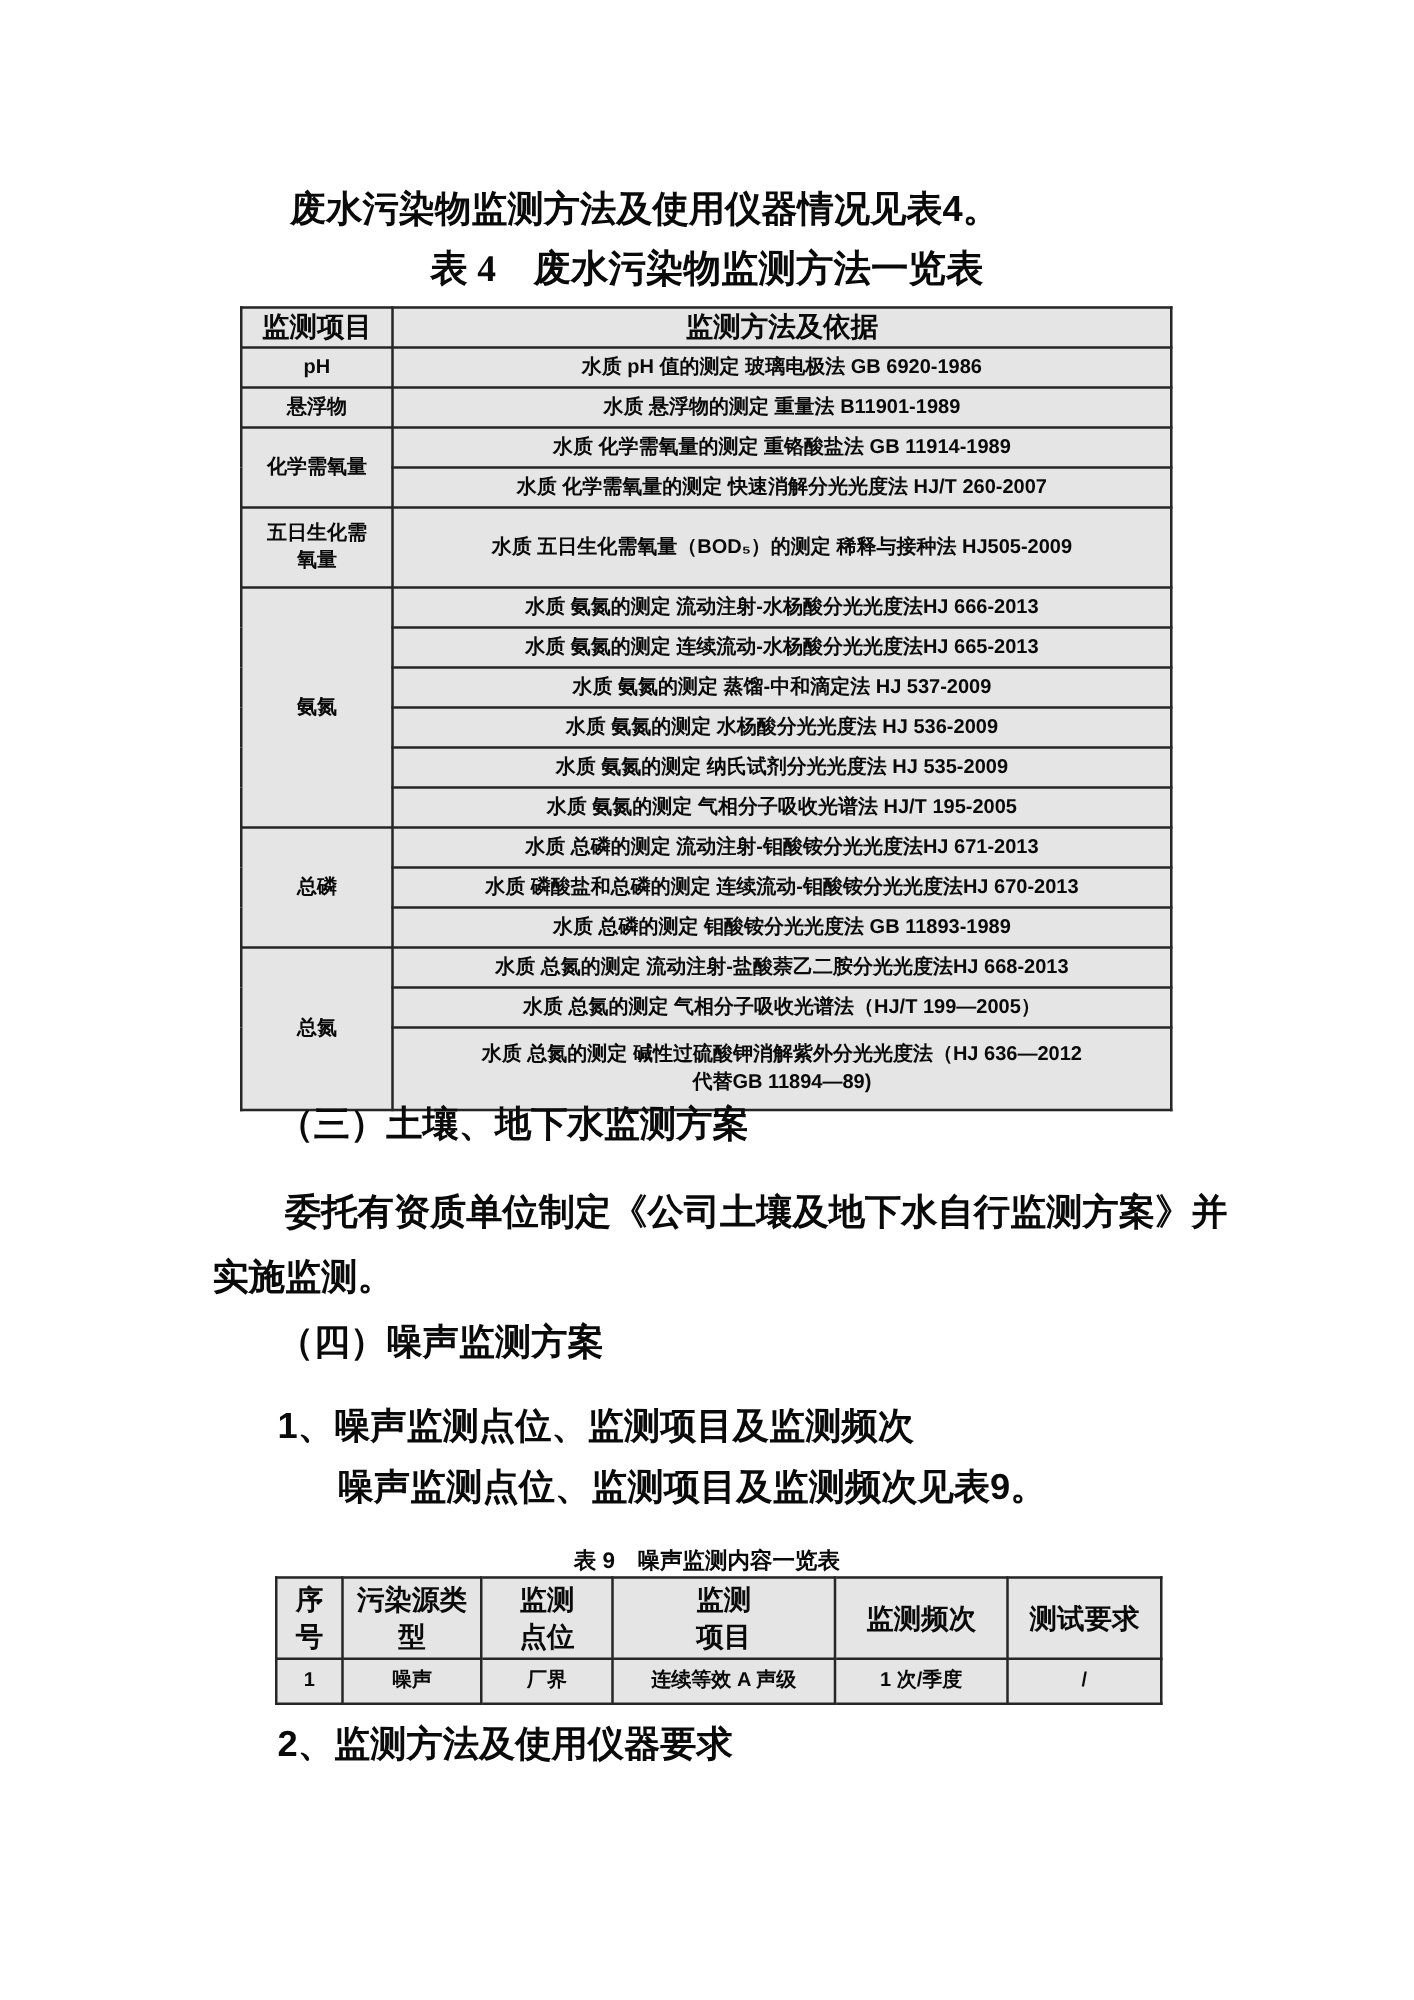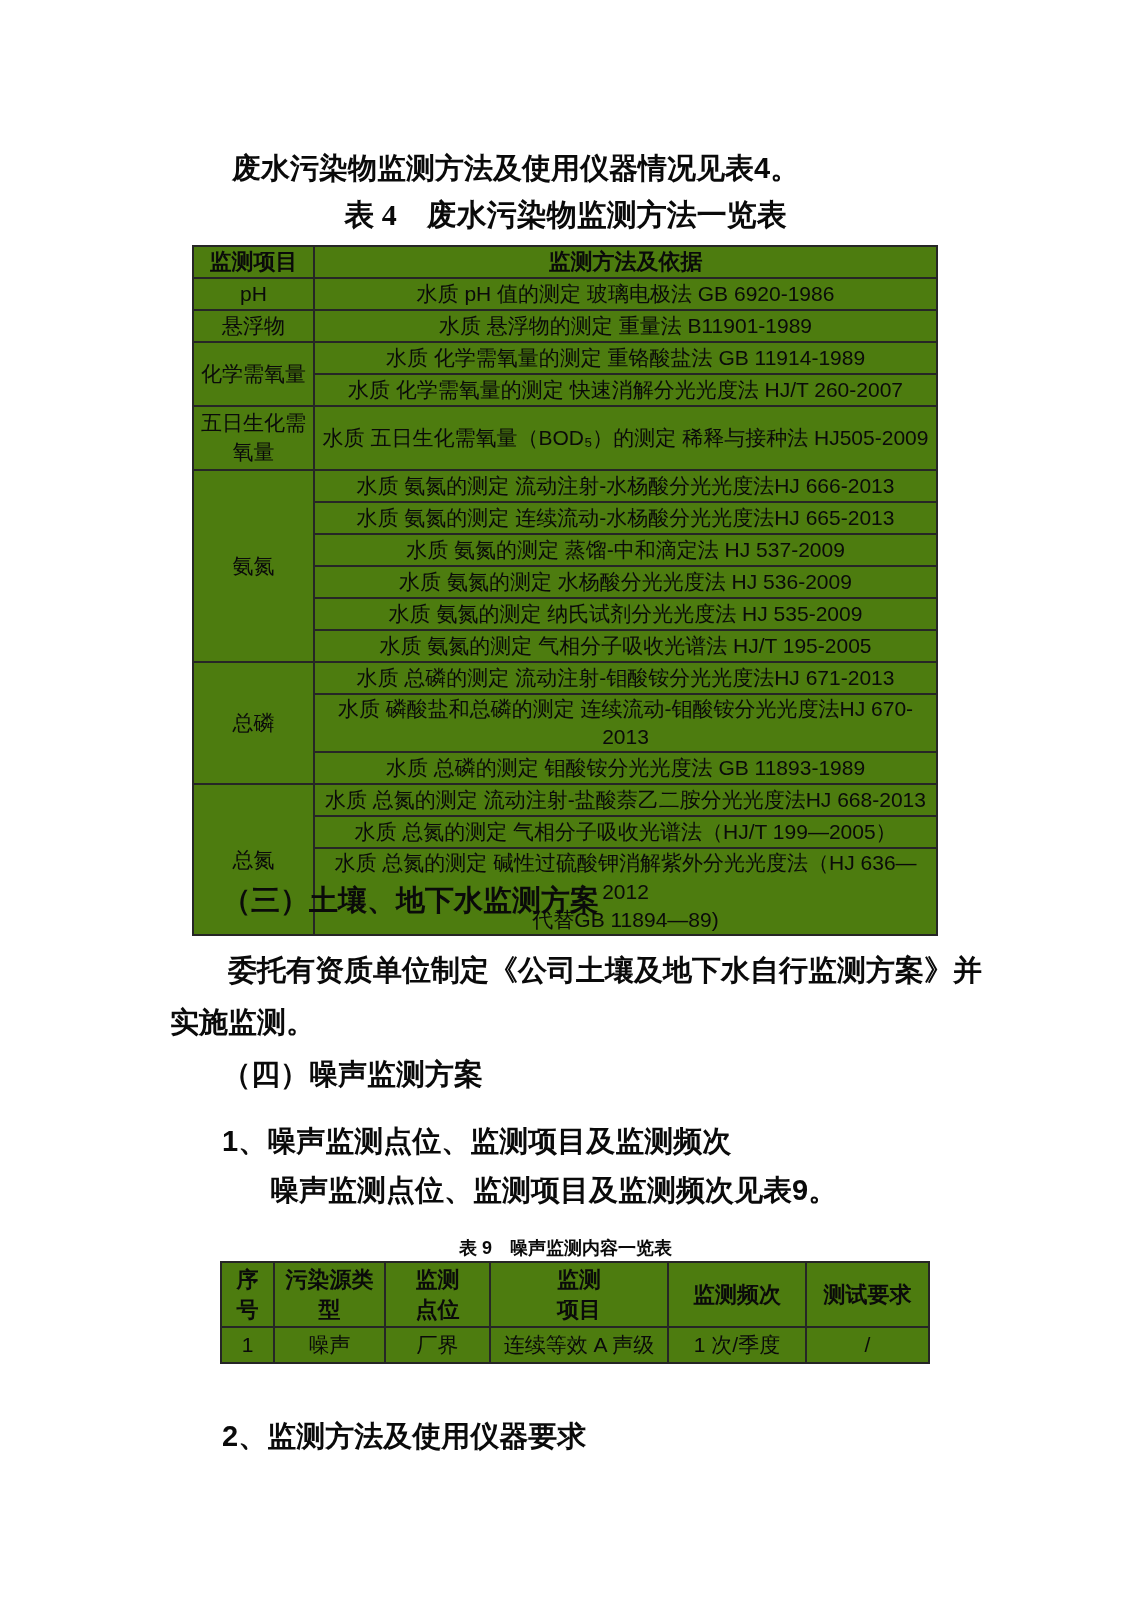--- a/index.html
+++ b/index.html
@@ -8,24 +8,24 @@
     font-family:"Liberation Sans",sans-serif;
     position:relative;overflow:hidden;
   }
   .abs{position:absolute;}
   .bodyline{font-size:29px;font-weight:600;white-space:pre-line;line-height:40px;}
   .para{font-size:29px;font-weight:700;white-space:pre-line;line-height:52px;text-indent:58px;}
   .tbl-title{width:1131px;left:0;text-align:center;font-weight:bold;}
   #t4-title{top:195px;font-size:30px;font-family:Liberation Serif, serif;}
   #t9-title{top:1236px;font-size:18px;}
 
-  table{border-collapse:collapse;table-layout:fixed;background:#4d7c0f;}
+  table{border-collapse:collapse;table-layout:fixed;background:#e5e5e5;}
   td,th{
     border:2px solid #262626;text-align:center;vertical-align:middle;
-    font-size:21px;font-weight:normal;padding:0 4px;white-space:pre-line;
+    font-size:16px;font-weight:bold;padding:0 4px;white-space:pre-line;
     line-height:1.35;overflow:hidden;
   }
   th{font-weight:bold;font-size:22px;}
 
   #table4{position:absolute;left:192px;top:245px;width:746px;}
   #table4 col.c1{width:121px;}
   #table4 tr.hr{height:30px;}
   #table4 tr.sr{height:32px;}
   #table4 tr.d1{height:64px;padding-left:14px;}
   #table4 tr.d2{height:66px;}
@@ -159,13 +159,13 @@
     <td>1</td>
     <td>噪声</td>
     <td>厂界</td>
     <td>连续等效 A 声级</td>
     <td>1 次/季度</td>
     <td>/</td>
   </tr>
 </tbody>
   </table>
 
-<div class="abs bodyline" style="left:222px;top:1376px;margin-top:40px;">2、监测方法及使用仪器要求</div>
+<div class="abs bodyline" style="left:222px;top:1376px;">2、监测方法及使用仪器要求</div>
 
 </body></html>

